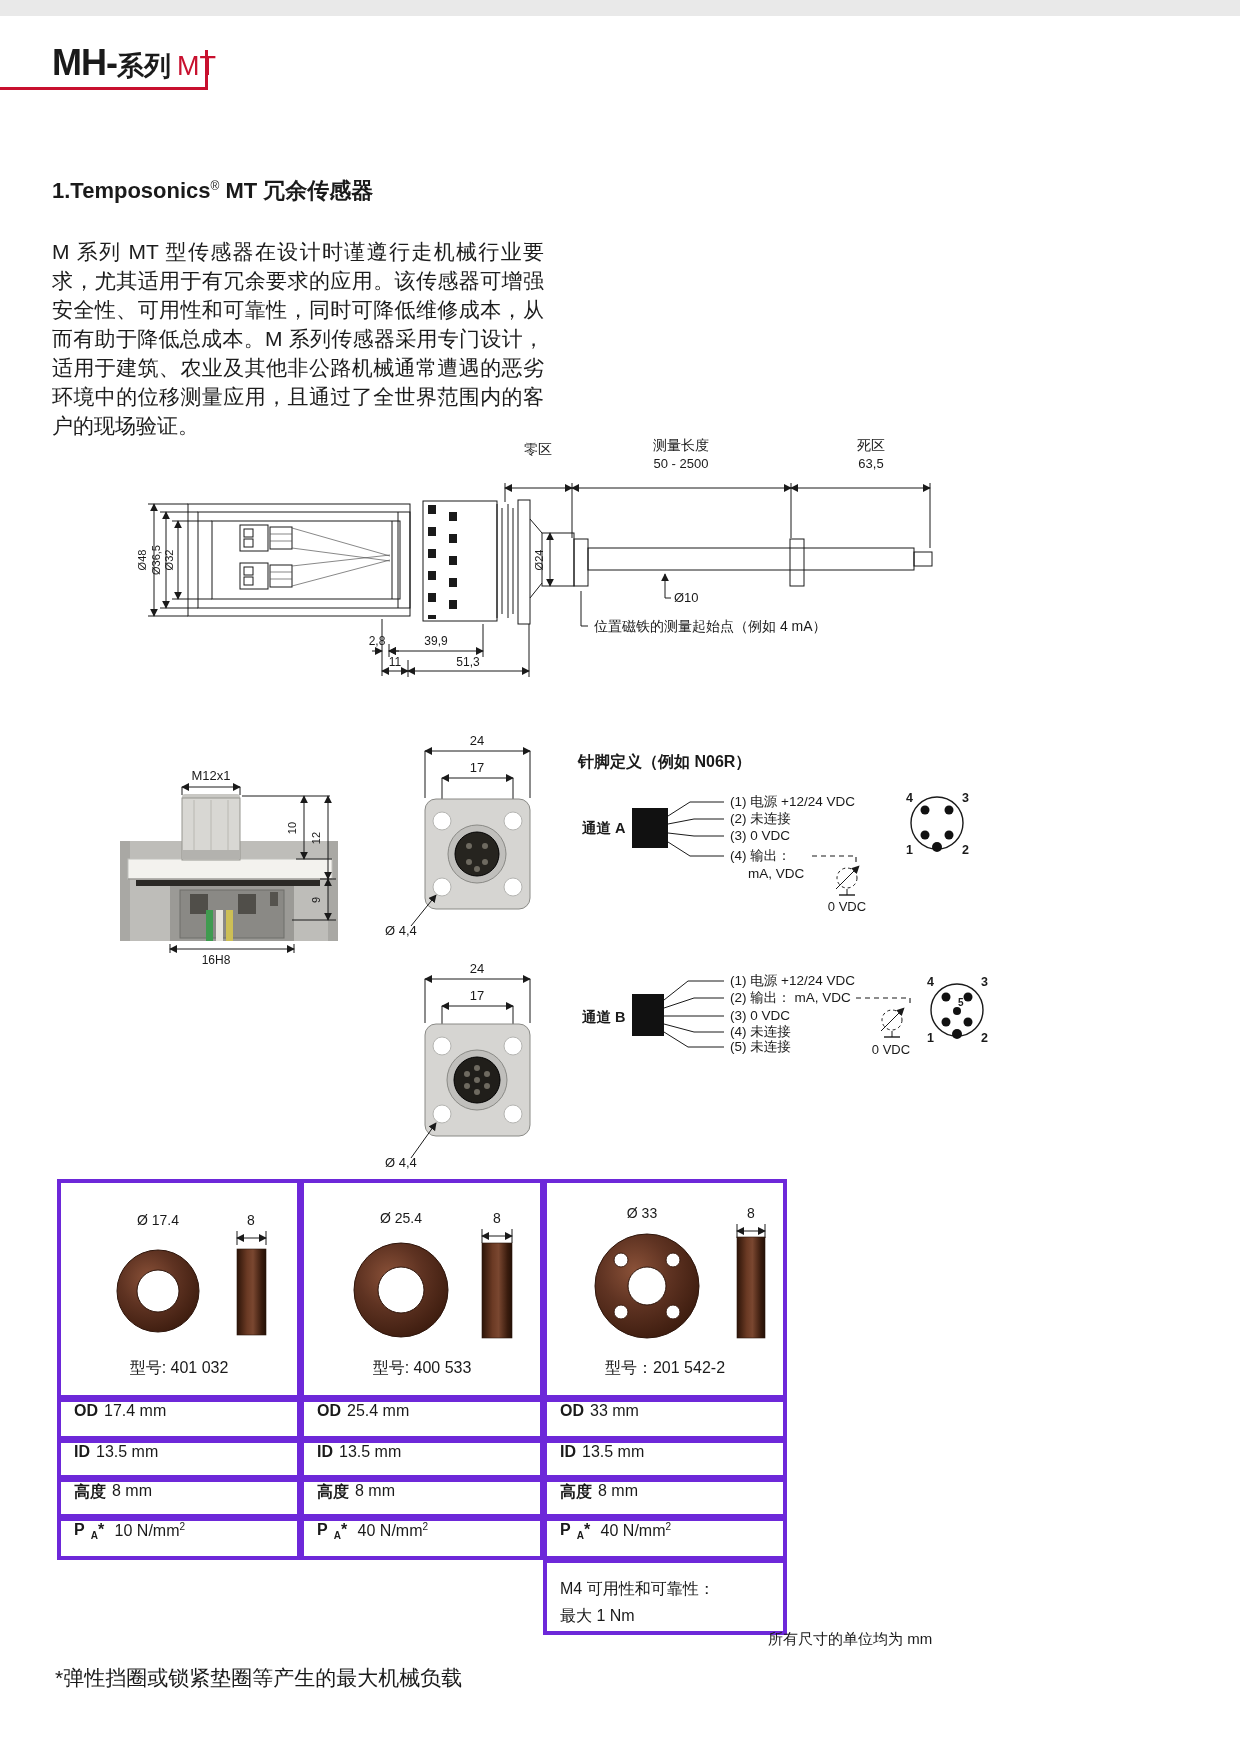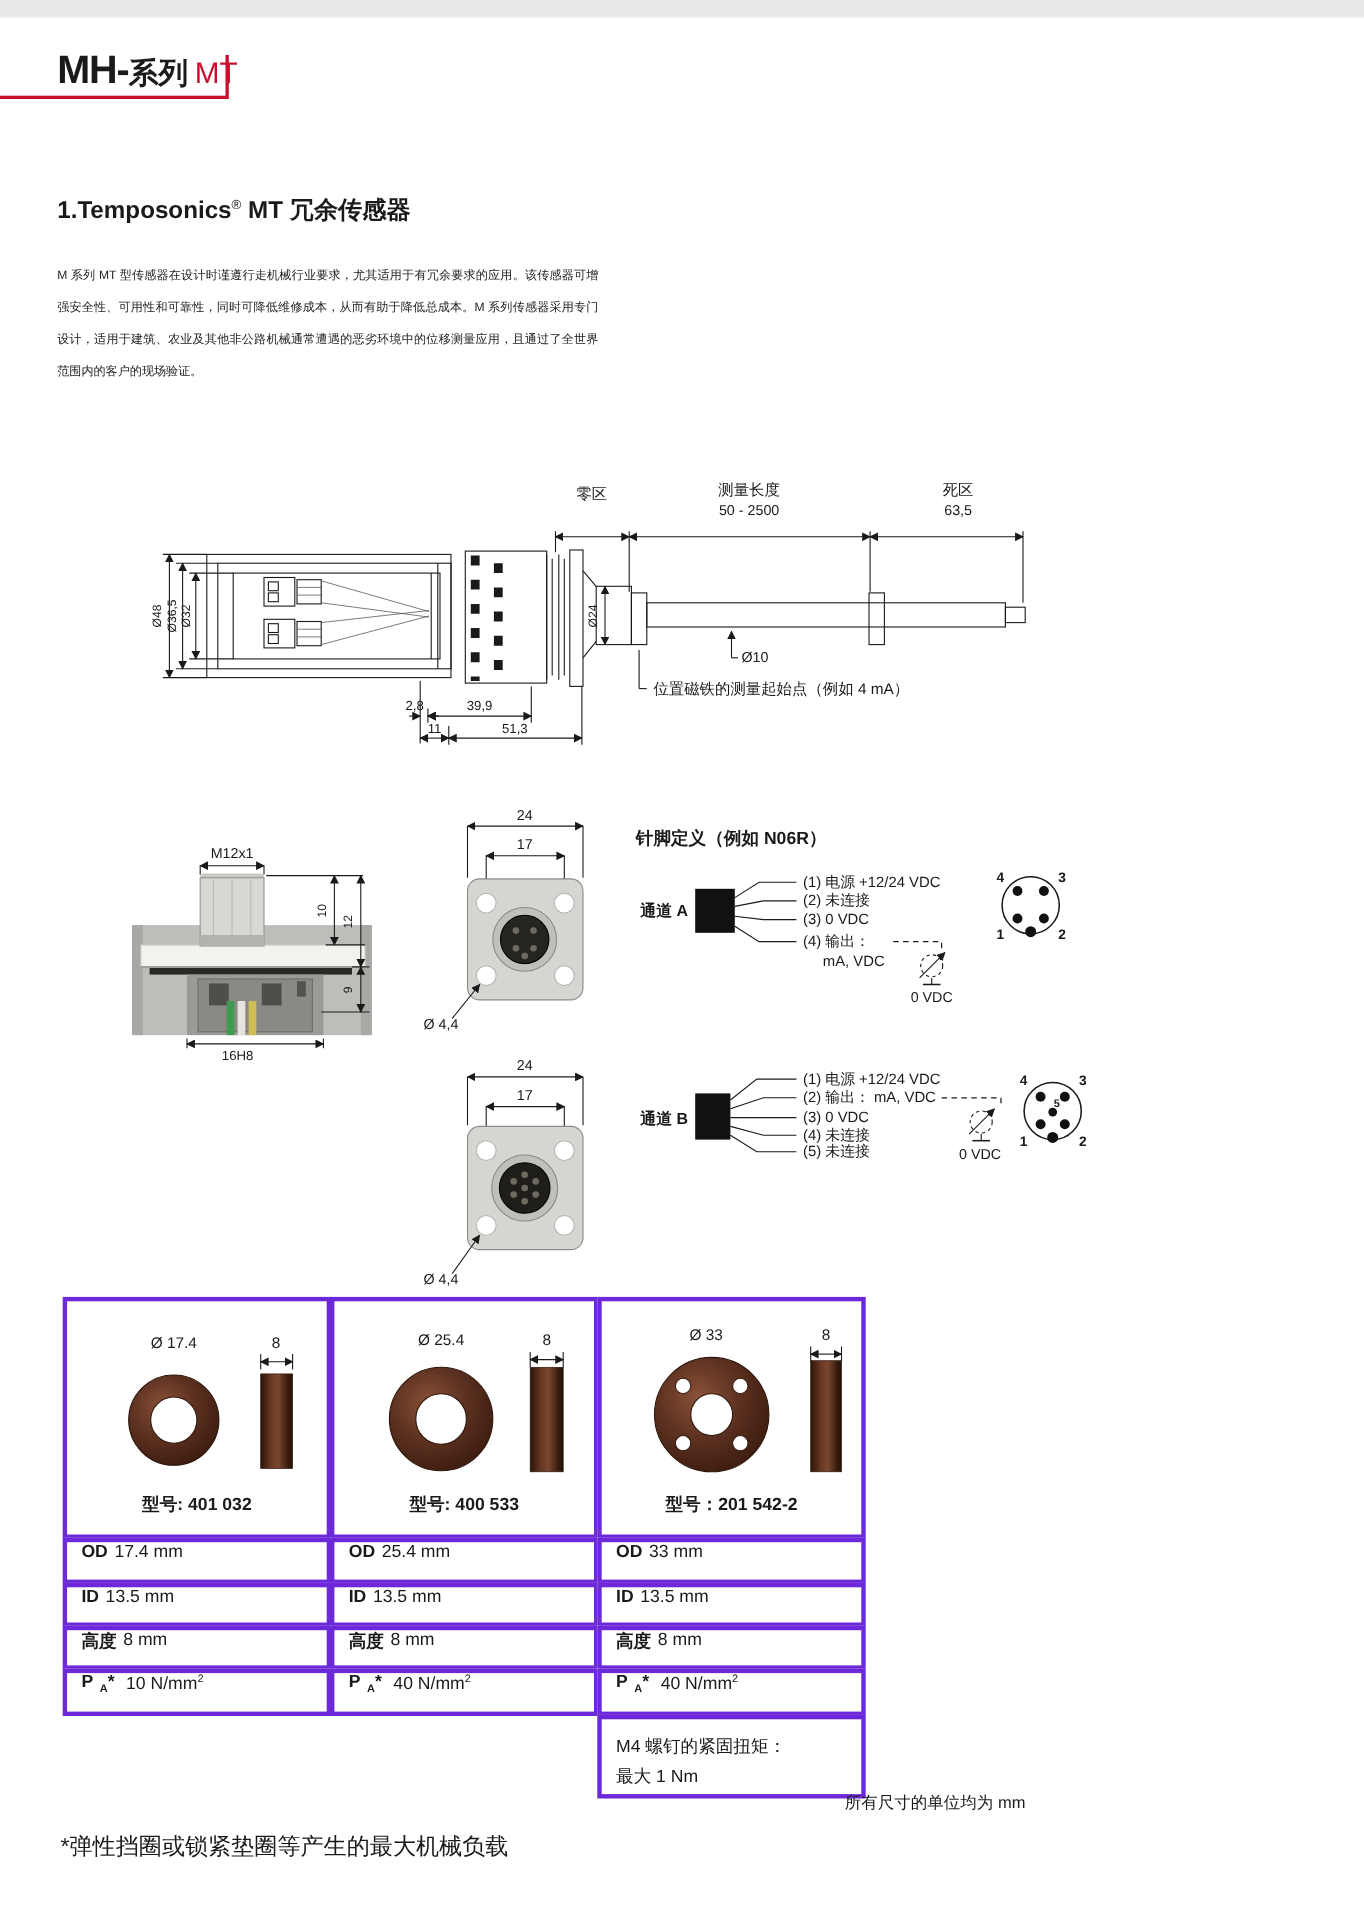--- a/index.html
+++ b/index.html
@@ -9,21 +9,21 @@
   
   .hdr{left:52px;top:26px;white-space:nowrap;}
   .hdr .mh{font-size:36px;font-weight:bold;letter-spacing:-1px;}
   .hdr .cn{font-size:27px;font-weight:bold;}
   .hdr .mt{font-size:27px;font-weight:500;color:#c8102e;margin-left:6px;}
   .redrule{background:#c8102e;}
   
   .title{left:52px;top:160px;font-size:22px;font-weight:bold;}
   .title sup{font-size:12px;font-weight:normal;}
   
-  .intro{top:221px;width:492px;font-size:11px;line-height:29px;text-align:justify;color:#1c1c1c;}
+  .intro{top:221px;width:492px;font-size:21px;line-height:29px;text-align:justify;color:#1c1c1c;}
   
   svg{overflow:visible;}
   svg text{font-family:"Liberation Sans","DejaVu Sans",sans-serif;fill:#1a1a1a;}
   .ln{stroke:#1a1a1a;stroke-width:1;fill:none;}
   .ln2{stroke:#1a1a1a;stroke-width:1.4;fill:none;}
   .thin{stroke:#555;stroke-width:.7;fill:none;}
   .dash{stroke:#1a1a1a;stroke-width:1.1;fill:none;stroke-dasharray:5 4;}
   .d10{font-size:10px;font-weight:bold;}
   .d11{font-size:11px;}
   .d12{font-size:12px;}
@@ -35,21 +35,21 @@
   .num{font-size:12.5px;font-weight:bold;}
   
   .pinhead{left:578px;top:736px;font-size:16px;font-weight:bold;}
   
   .tbl{left:57px;top:1163px;width:730px;height:456px;}
   .tcell{position:absolute;border:4px solid #6d28d9;box-sizing:border-box;background:#fff;}
   .rowflex{display:flex;padding-left:13px;font-size:16px;height:100%;}
   .rowflex b{margin-right:6px;}
   .pa sub{font-size:10px;font-weight:bold;}
   .val sup{font-size:10px;}
-  .model{position:absolute;left:0;right:0;bottom:16px;text-align:center;font-size:16px;font-weight:bold;}
+  .model{position:absolute;left:0;right:0;bottom:16px;text-align:center;font-size:16px;font-weight:normal;}
   
   .fnote{font-size:21px;}
   .unote{font-size:15px;}
   .pageno{left:0;right:0;top:1692px;text-align:center;font-size:15px;font-weight:bold;}
   .pageno .bar{display:inline-block;width:2.5px;height:13px;background:#c8102e;margin:0 5px;vertical-align:-1px;}
 </style>
 </head>
 <body>
 
 <svg width="0" height="0" style="position:absolute" aria-hidden="true">
@@ -450,21 +450,21 @@
       </div>
     <div class="tcell" style="left:243px;top:338px;width:244px;height:43px;">
       <div class="rowflex"><span class="pa"><b>P</b><sub>A</sub><b>*</b></span>&nbsp;<span class="val"><span>40 N/mm</span><sup>2</sup></span></div>
       </div>
     <div class="tcell" style="left:486px;top:338px;width:244px;height:43px;">
       <div class="rowflex"><span class="pa"><b>P</b><sub>A</sub><b>*</b></span>&nbsp;<span class="val"><span>40 N/mm</span><sup>2</sup></span></div>
       </div>
 
     <div class="tcell" style="left:486px;top:380px;width:244px;height:76px;">
       <div style="padding:12px 0 0 13px;font-size:16px;line-height:27px;">
-        <div>M4 螺钉的紧固扭矩：</div>
+        <div>M4 可用性和可靠性：</div>
         <div>最大 1 Nm</div>
       </div>
     </div>
   </div>
 
   <div class="abs unote" style="left:768px;top:1614px;">所有尺寸的单位均为 mm</div>
   <div class="abs fnote" style="left:55px;top:1648px;">*弹性挡圈或锁紧垫圈等产生的最大机械负载</div>
 
 </div>
 

